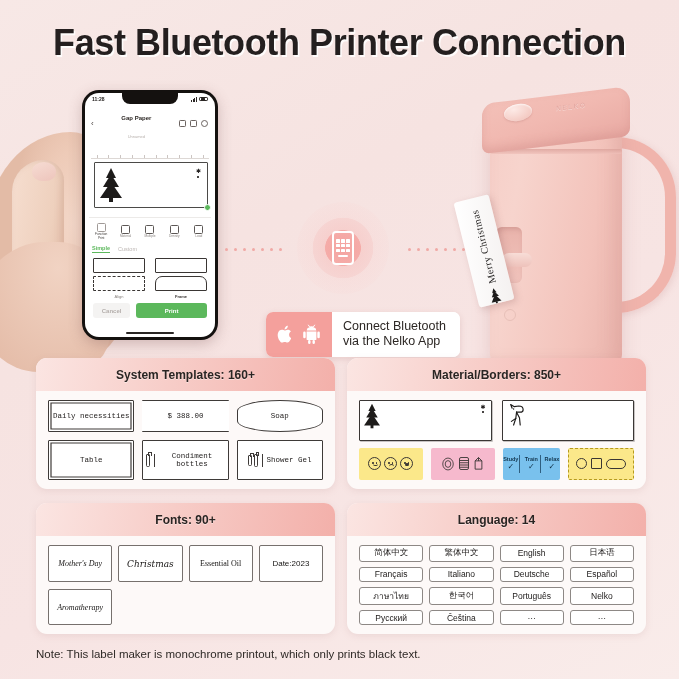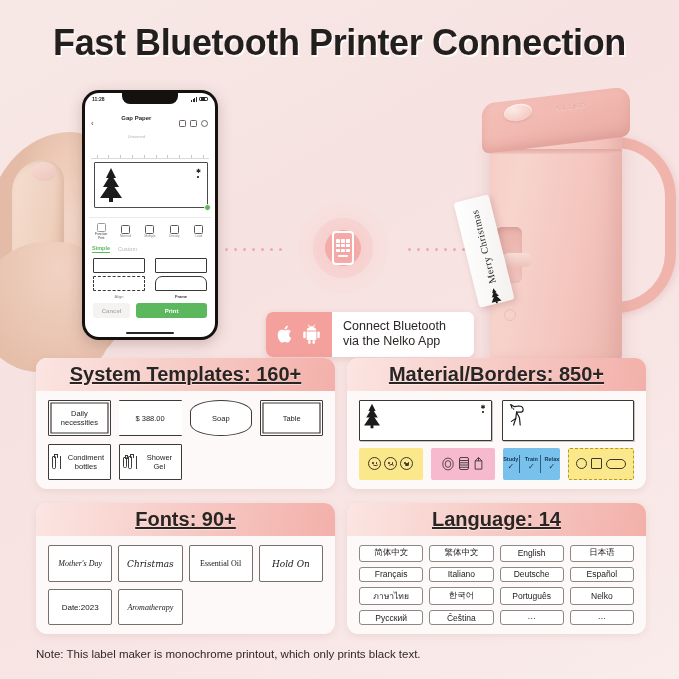--- a/index.html
+++ b/index.html
@@ -218,21 +218,21 @@
     overflow: hidden;
     background: #fff;
   }
   .bt-icons {
     background: #f4a09c;
     display: flex; align-items: center; gap: 8px;
     padding: 0 11px;
   }
   .bt-text {
     background: #fff;
-    padding: 7px 28px 7px 11px;
+    padding: 7px 14px 7px 11px;
     font-size: 12.5px; line-height: 1.22; color: #2c2724;
   }
 
   
   .printer { position: absolute; left: 452px; top: 5px; width: 230px; height: 300px; }
   .p-body {
     position: absolute; left: 38px; top: 48px;
     width: 132px; height: 240px;
     background: linear-gradient(100deg, #f6cfc8 0%, #f7d4cd 22%, #f3c3bb 70%, #eab4ac 100%);
     border-radius: 14px 14px 10px 10px;
@@ -327,28 +327,27 @@
     border-radius: 11px;
     overflow: hidden;
     box-shadow: 0 2px 7px rgba(180,130,130,.17);
     height: 131px;
     display: flex; flex-direction: column;
   }
   .panel-head {
     height: 33px;
     background: linear-gradient(100deg, #fbe5e2 0%, #f7cdc8 45%, #f3b0aa 100%);
     display: flex; align-items: center; justify-content: center;
-    font-size: 20px; font-weight: bold; color: #2a2523;
+    font-size: 12px; font-weight: bold; color: #2a2523;
     text-shadow: 0 1px 0 rgba(255,255,255,.45);
-    text-decoration: underline;
   }
   .panel-body { flex: 1; padding: 9px 12px; }
 
   
-  .tpl-grid { display: grid; grid-template-columns: 1fr 1fr 1fr 1fr; gap: 8px 8px; height: 100%; }
+  .tpl-grid { display: grid; grid-template-columns: 1fr 1fr 1fr; gap: 8px 8px; height: 100%; font-family: Liberation Mono, monospace; }
   .tpl {
     border: 1.2px solid #3e3a38;
     background: #fff;
     display: flex; align-items: center; justify-content: center;
     font-size: 7.5px; color: #1f1c1b;
     padding: 2px 3px; text-align: center;
     border-radius: 1px;
   }
   .tpl.double { box-shadow: inset 0 0 0 1.4px #fff, inset 0 0 0 2.6px #3e3a38; }
   .tpl.zig {
@@ -807,21 +806,20 @@
     </div>
   </div>
 
   <div class="panel">
     <div class="panel-head">Fonts: 90+</div>
     <div class="panel-body">
       <div class="font-grid">
         <div class="font-chip f-serif-i">Mother's Day</div>
         <div class="font-chip f-script">Christmas</div>
         <div class="font-chip f-serif">Essential Oil</div>
-        <div class="font-chip f-script">Hold On</div>
         <div class="font-chip f-sans">Date:2023</div>
         <div class="font-chip f-serif-i">Aromatherapy</div>
       </div>
     </div>
   </div>
 
   <div class="panel">
     <div class="panel-head">Language: 14</div>
     <div class="panel-body">
       <div class="lang-grid">

